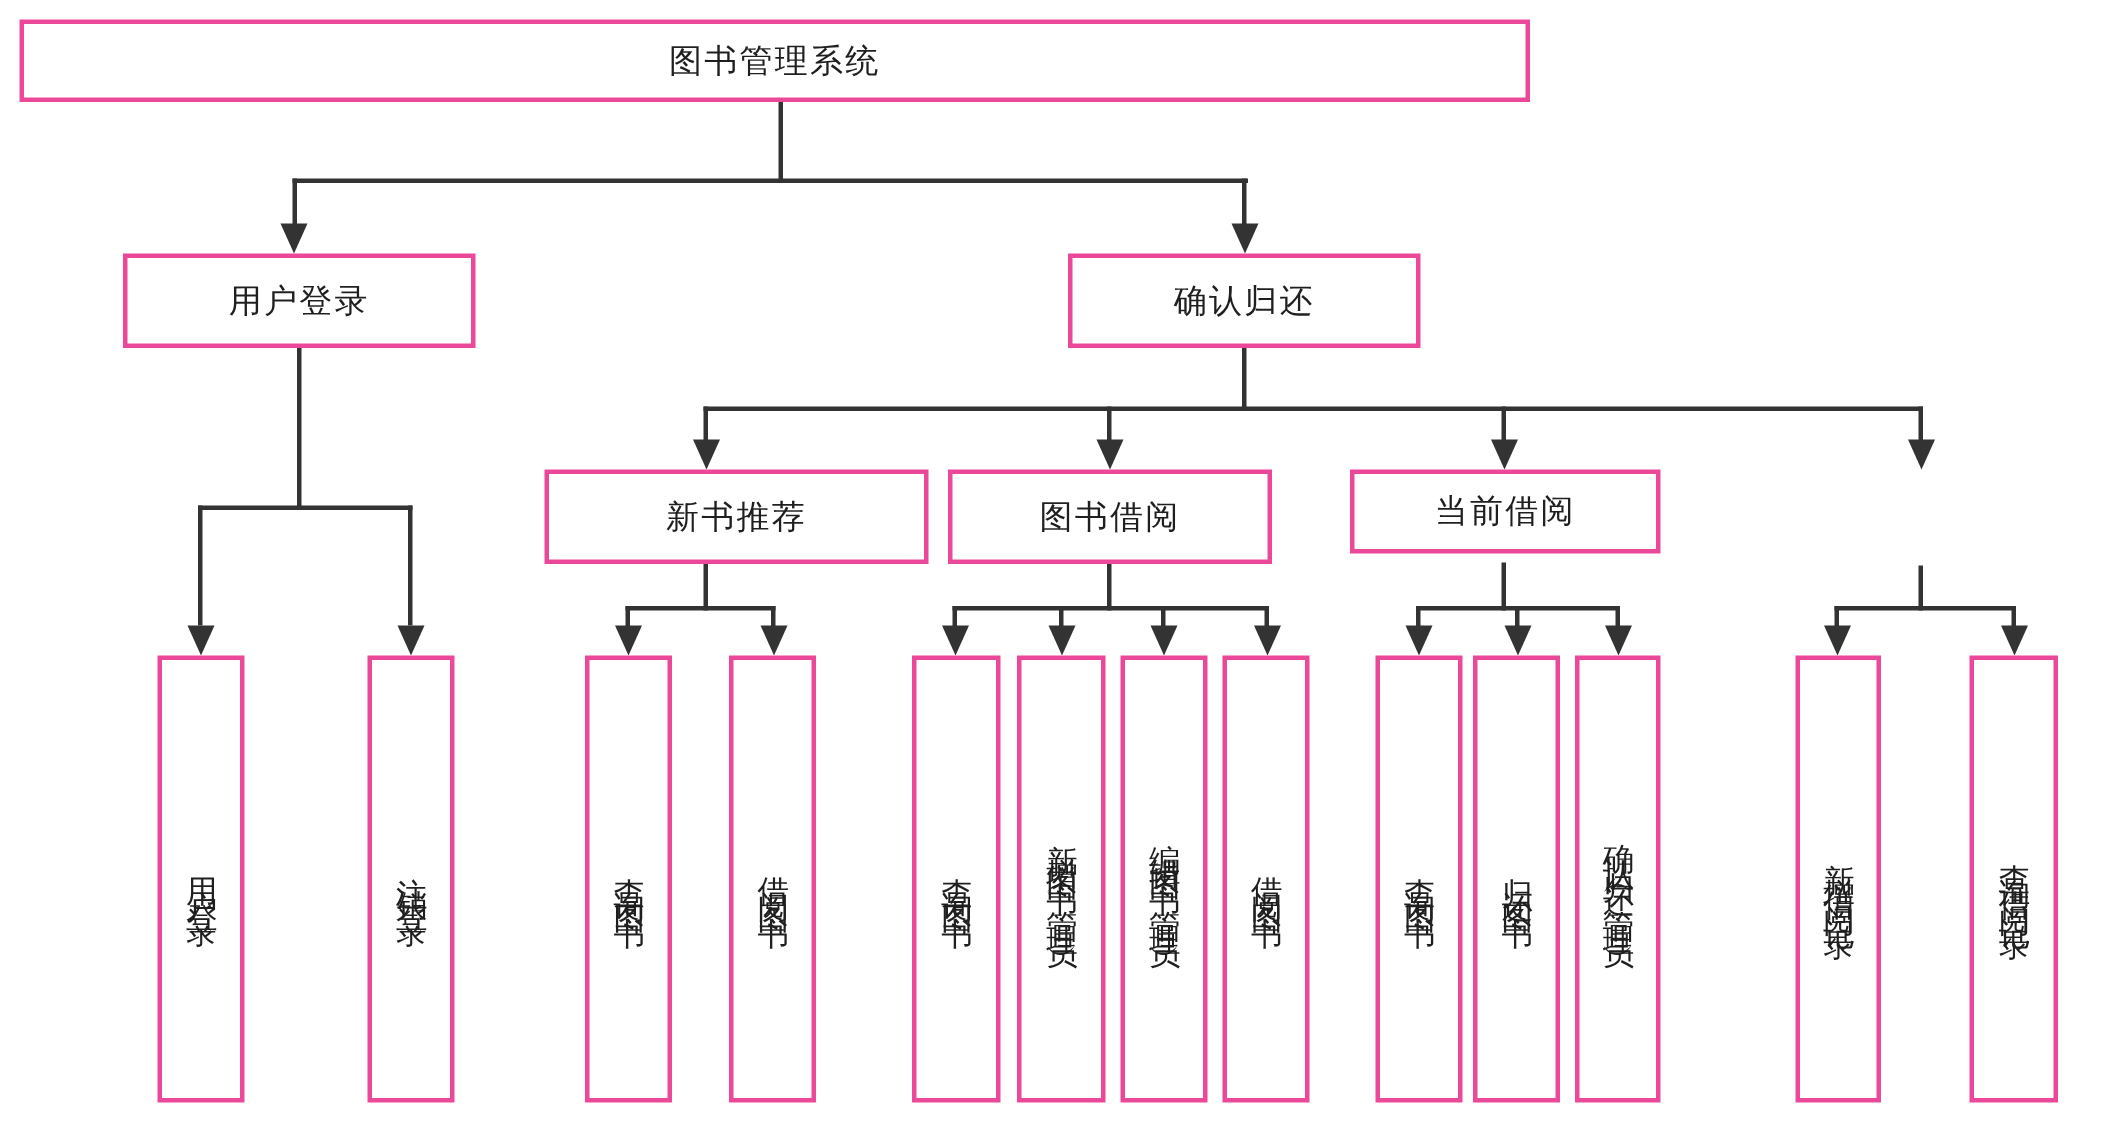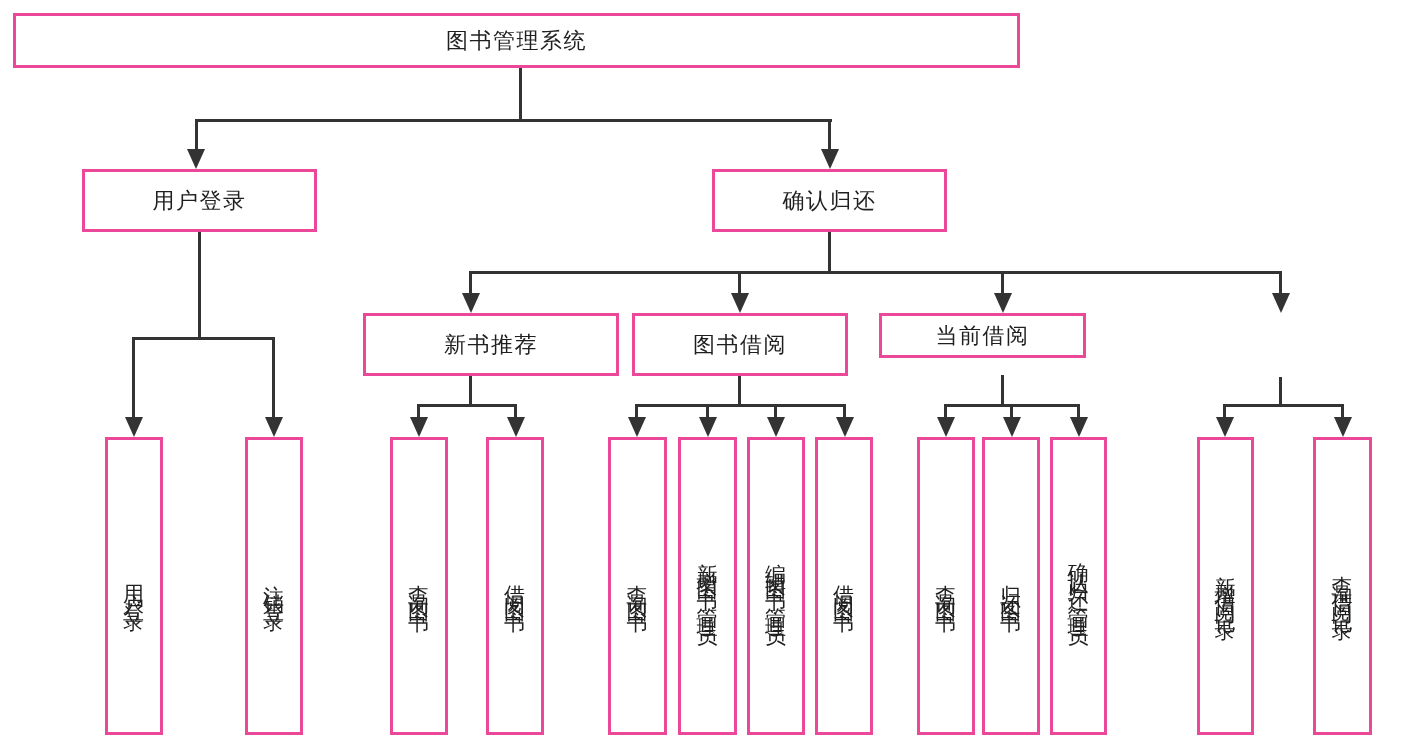--- a/index.html
+++ b/index.html
@@ -117,21 +117,21 @@
   <div class="box" style="left:712px;top:169px;width:235px;height:63px;">
     <span class="h-label">确认归还</span>
   </div>
 
   <div class="box" style="left:363px;top:313px;width:256px;height:63px;">
     <span class="h-label">新书推荐</span>
   </div>
   <div class="box" style="left:632px;top:313px;width:216px;height:63px;">
     <span class="h-label">图书借阅</span>
   </div>
-  <div class="box" style="left:879px;top:313px;width:207px;height:45px;">
+  <div class="box" style="left:900px;top:313px;width:207px;height:56px;">
     <span class="h-label">当前借阅</span>
   </div>
 
   <div class="box" style="left:105px;top:437px;width:58px;height:298px;">
     <span class="v-label">用户登录</span>
   </div>
   <div class="box" style="left:245px;top:437px;width:58px;height:298px;">
     <span class="v-label">注销登录</span>
   </div>
 

